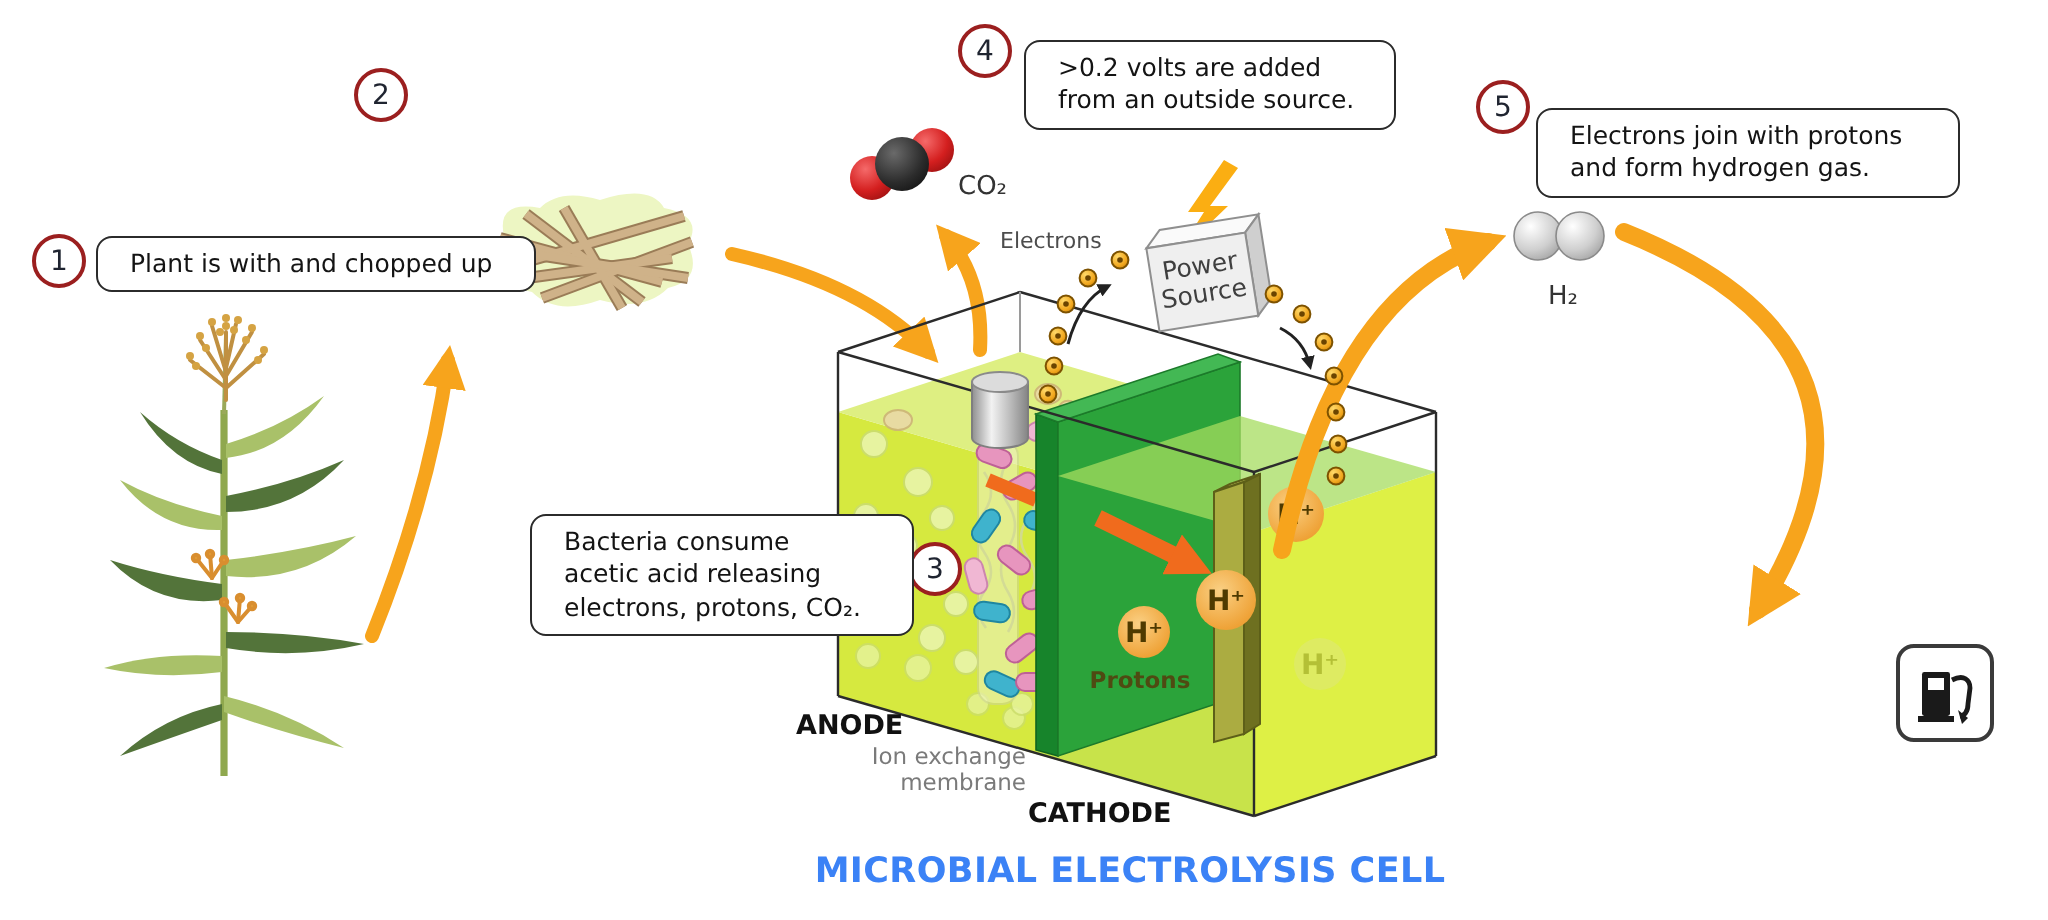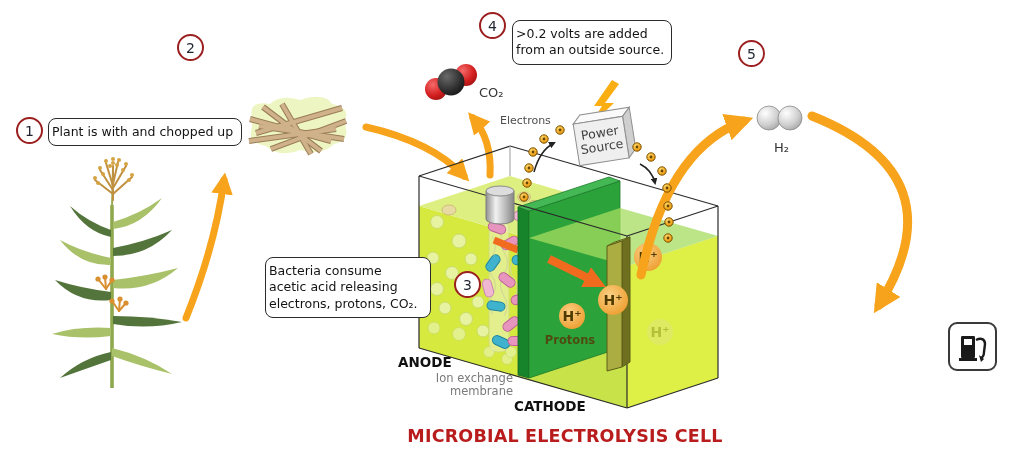--- a/index.html
+++ b/index.html
@@ -1,26 +1,26 @@
 <!DOCTYPE html>
 <html><head>
 <meta charset="utf-8">
 <style>
   html,body{margin:0;padding:0;background:#fff;}
   #stage{position:relative;width:1024px;height:460px;background:#fff;overflow:hidden;
          font-family:"DejaVu Sans","Liberation Sans",sans-serif;}
   #diagram-svg{position:absolute;left:0;top:0;}
   .box{position:absolute;background:#fff;border:1.5px solid #2b2b2b;border-radius:8px;
-       padding:5px 3px;font-size:12.5px;line-height:1.3;color:#141414;white-space:pre-line;}
+       padding:5px 16px;font-size:12.5px;line-height:1.3;color:#141414;white-space:pre-line;}
   .step-circle{position:absolute;width:27px;height:27px;box-sizing:border-box;
        border:2.5px solid #9b1f1f;border-radius:50%;background:#fff;
        display:flex;align-items:center;justify-content:center;
        font-size:14px;color:#1f2430;}
   #main-title{position:absolute;left:395px;top:426px;width:340px;text-align:center;
-       font-size:17.5px;font-weight:bold;letter-spacing:.2px;color:#b91c1c;}
+       font-size:17.5px;font-weight:bold;letter-spacing:.2px;color:#3b82f6;}
   #fuel-box{position:absolute;left:948px;top:322px;width:49px;height:49px;box-sizing:border-box;
        background:#fff;border:2px solid #3a3a3a;border-radius:9px;
        display:flex;align-items:center;justify-content:center;}
 </style>
 </head>
 <body>
 
 <div id="stage">
 
 <svg id="diagram-svg" width="1024" height="460" viewBox="0 0 1024 460">
@@ -329,20 +329,22 @@
 <div class="step-circle" style="left:738px;top:40px">
       <span>5</span>
     </div>
 
 <div class="box" style="left:48px;top:118px;width:186px">Plant is with and chopped up</div>
 <div class="box" style="left:265px;top:257px;width:158px">Bacteria consume
 acetic acid releasing
 electrons, protons, CO₂.</div>
 <div class="box" style="left:512px;top:20px;width:152px">&gt;0.2 volts are added
 from an outside source.</div>
+<div class="box" style="left:768px;top:54px;width:178px">Electrons join with protons
+and form hydrogen gas.</div>
 
 <div id="fuel-box">
   <svg width="34" height="34" viewBox="0 0 34 34">
     <rect x="5" y="6" width="14" height="22" rx="1.2" fill="#1a1a1a"></rect>
     <rect x="8" y="9" width="8" height="6" fill="#ffffff"></rect>
     <rect x="3" y="28" width="18" height="3" fill="#1a1a1a"></rect>
     <path d="M20,10 C26,7 29,10 29,14 L28,22 C28,26 26,28 24,28" fill="none" stroke="#1a1a1a" stroke-width="2.4"></path>
     <path d="M23,25 l5,4 l-3,3 z" fill="#1a1a1a"></path>
   </svg>
 </div>

